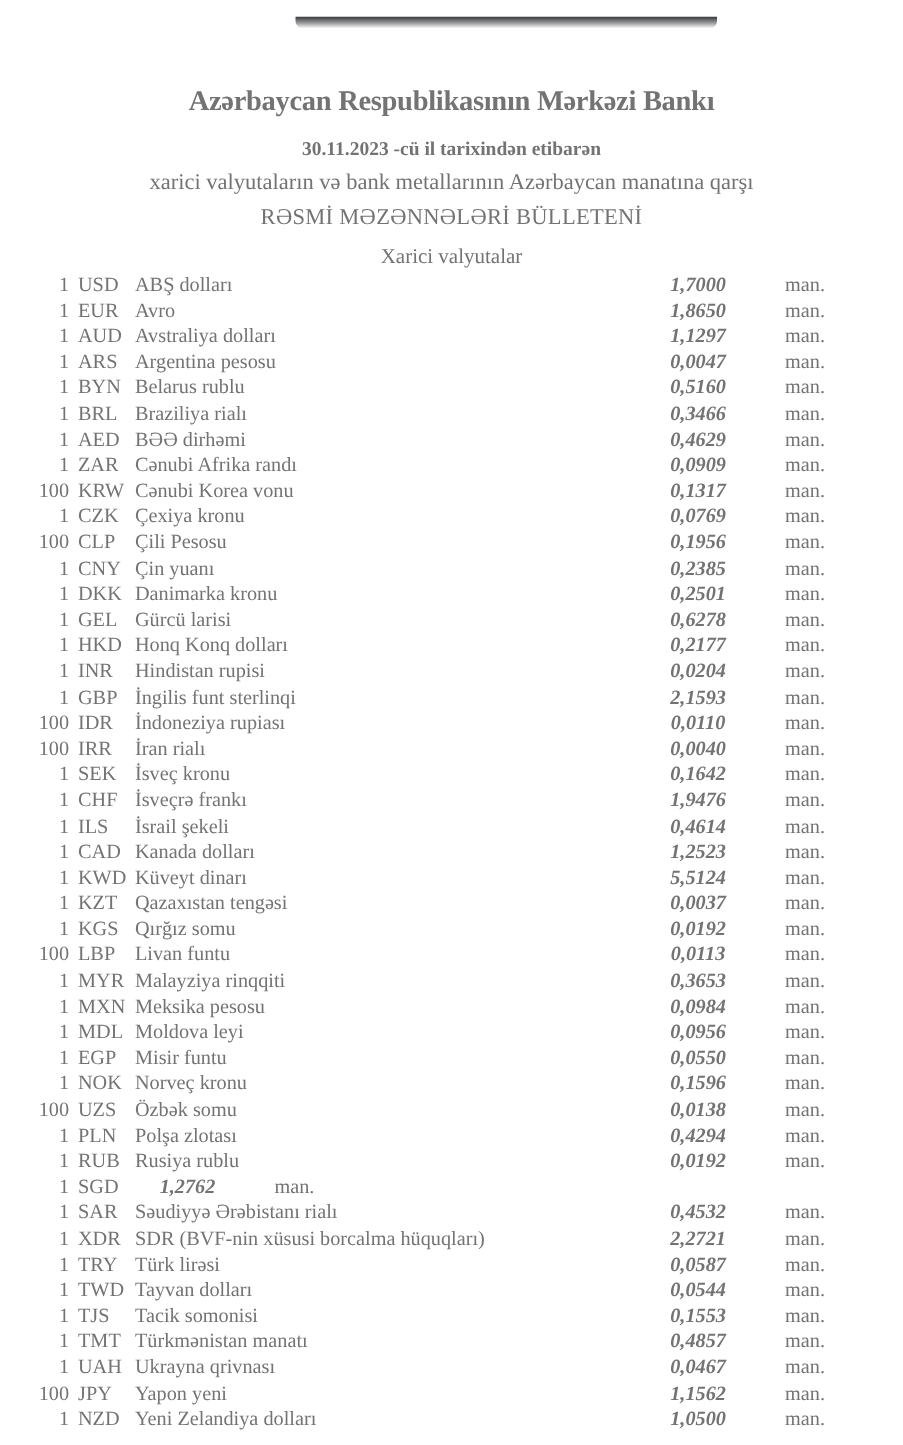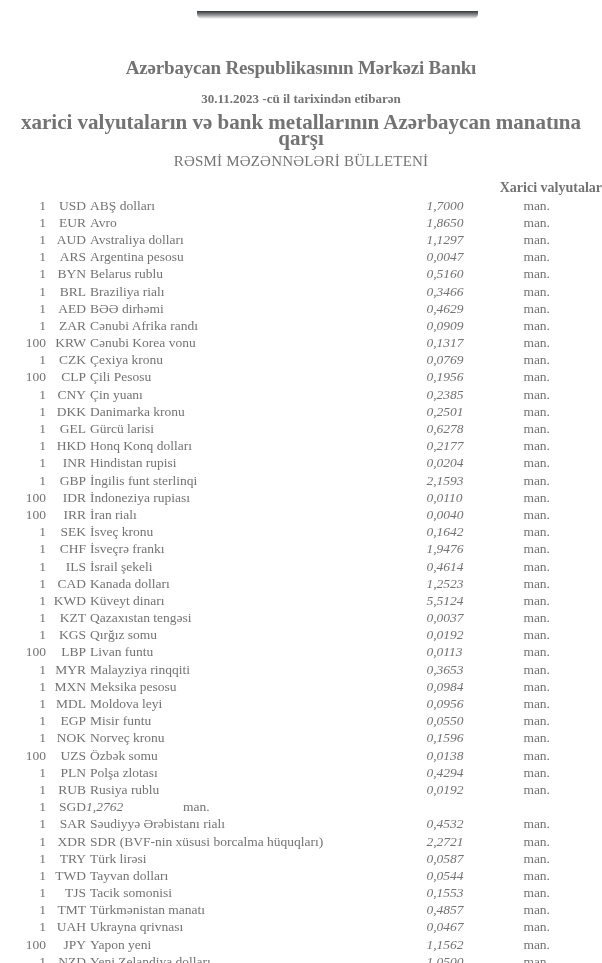--- a/index.html
+++ b/index.html
@@ -42,68 +42,68 @@
     letter-spacing: -0.2px;
   }
   .date-line {
     margin-top: 12px;
     font-size: 13px;
     line-height: 16px;
     font-weight: bold;
   }
   .subtitle {
     margin-top: 7px;
-    font-size: 21px;
+    font-size: 15px;
     line-height: 16px;
-    font-weight: bold;
+    font-weight: normal;
   }
   .bulletin-title {
     margin-top: 7px;
     font-size: 15px;
     line-height: 17px;
     font-weight: normal;
     letter-spacing: 0.2px;
   }
   .section-title {
     margin-top: 10px;
     font-size: 14px;
     line-height: 15px;
-    font-weight: bold;
-    text-align: right;
+    font-weight: normal;
+    text-align: center;
   }
   .rates {
     margin-top: 2px;
     padding-right: 52px; 
   }
   .row {
     display: flex;
     align-items: center;
     height: 17.2px;
     font-size: 13.5px;
     white-space: nowrap;
   }
   .cell-qty {
     flex: 0 0 46px;
     text-align: right;
   }
   .cell-code {
     flex: 0 0 34px;
     margin-left: 6px;
-    text-align: right;
+    text-align: left;
   }
   .cell-name {
     flex: 1 1 auto;
     margin-left: 4px;
     text-align: left;
     overflow: hidden;
   }
   .cell-rate {
     flex: 0 0 78px;
-    text-align: left;
-    font-weight: normal;
+    text-align: center;
+    font-weight: bold;
     font-style: italic;
   }
   .cell-unit {
     flex: 0 0 40px;
     padding-left: 19px;
     box-sizing: border-box;
     text-align: left;
   }
 </style>
 </head>

